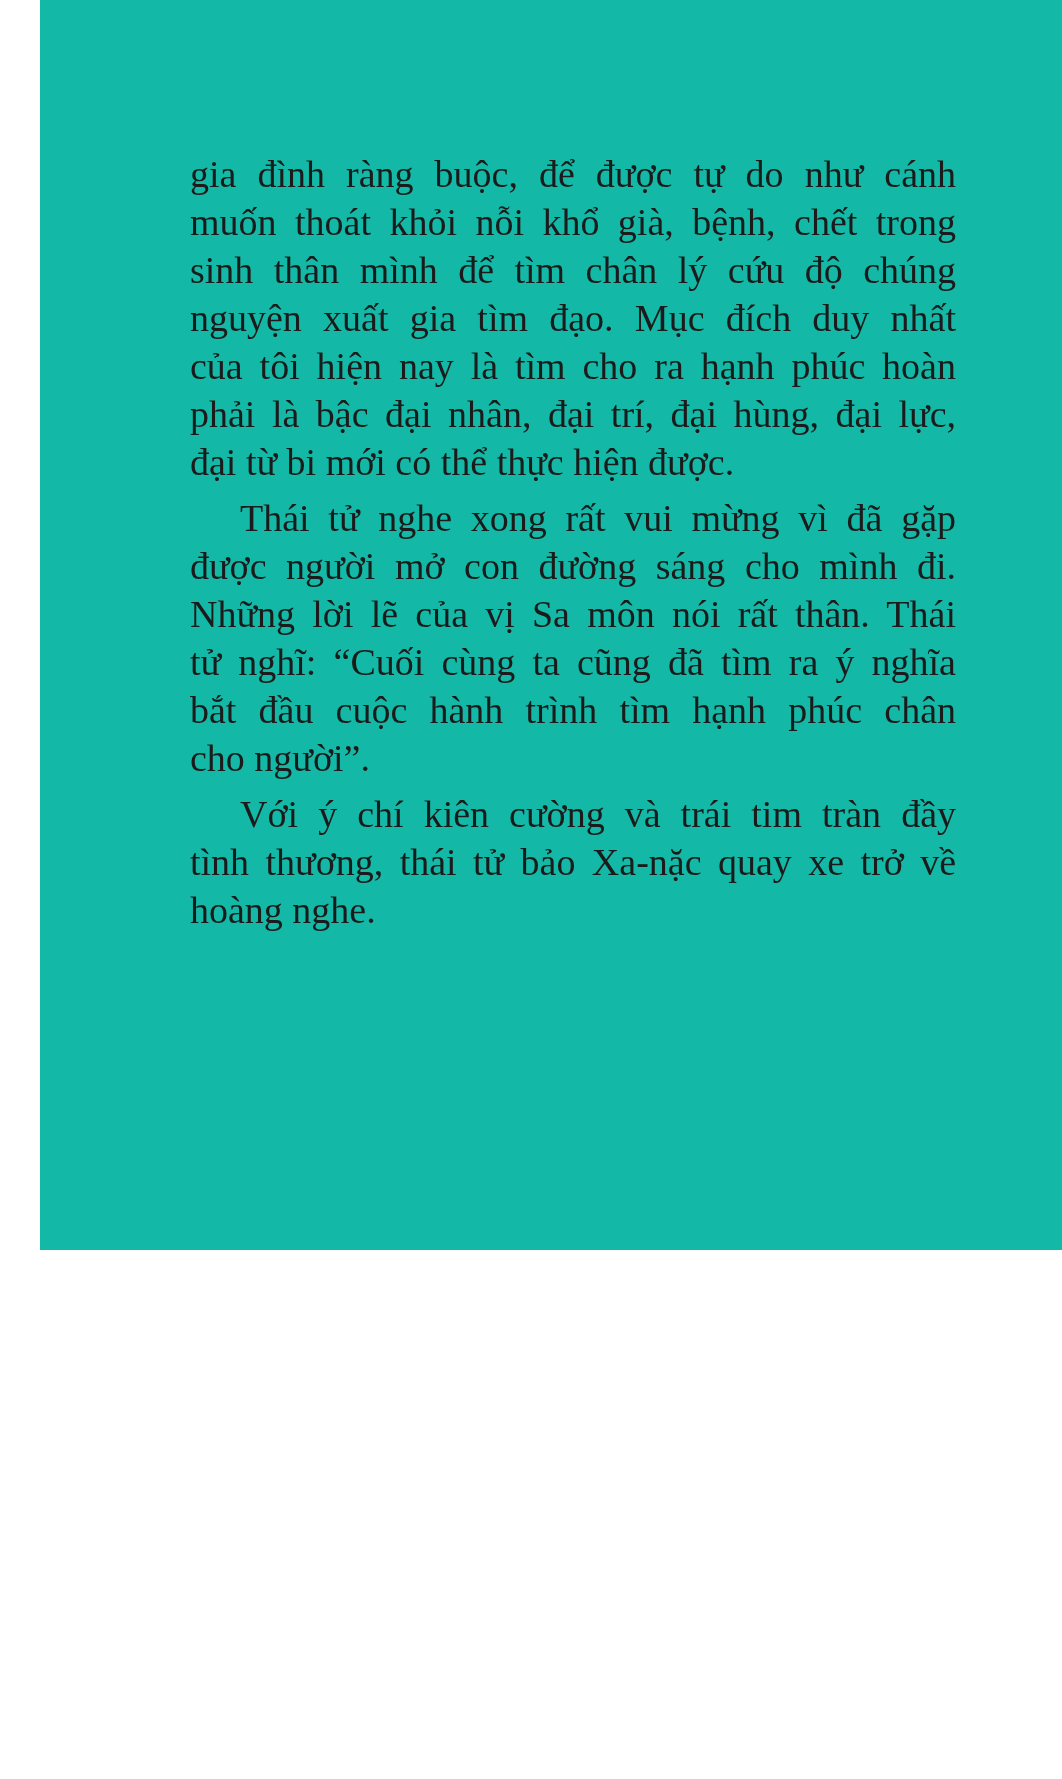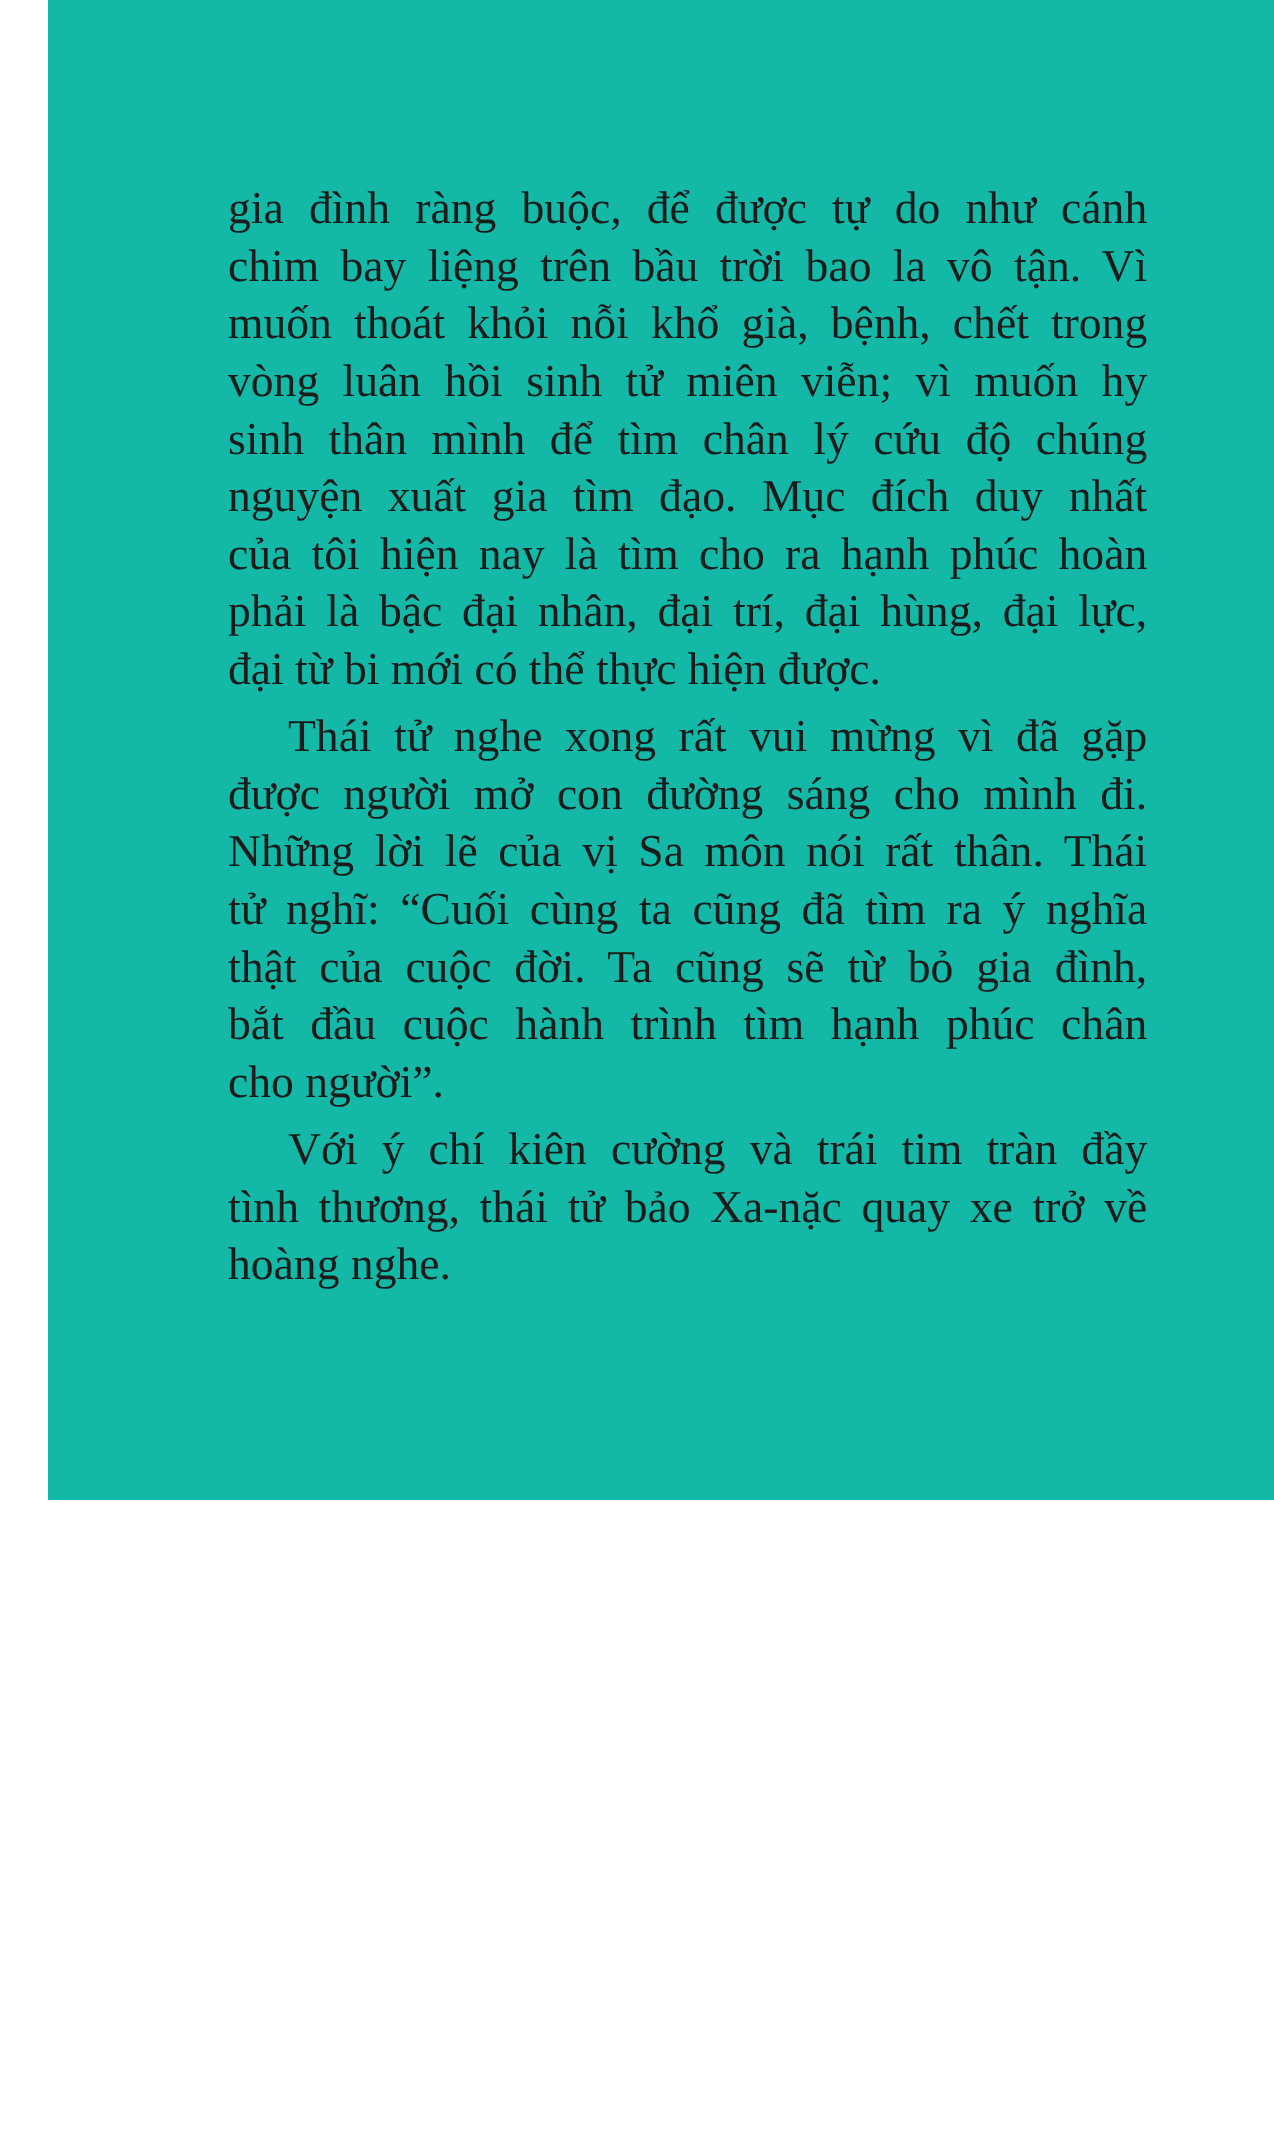--- a/index.html
+++ b/index.html
@@ -59,35 +59,32 @@
     white-space: nowrap;
   }
 </style>
 </head>
 <body>
 
 <div class="page">
   <div class="text-block" id="text-block">
       <div class="para">
         <div class="line">gia đình ràng buộc, để được tự do như cánh</div>
-        <div class="line">chim bay liệng trên bầu trời bao la vô tận. Vì</div>
         <div class="line">muốn thoát khỏi nỗi khổ già, bệnh, chết trong</div>
-        <div class="line">vòng luân hồi sinh tử miên viễn; vì muốn hy</div>
         <div class="line">sinh thân mình để tìm chân lý cứu độ chúng</div>
         <div class="line">nguyện xuất gia tìm đạo. Mục đích duy nhất</div>
         <div class="line">của tôi hiện nay là tìm cho ra hạnh phúc hoàn</div>
         <div class="line">phải là bậc đại nhân, đại trí, đại hùng, đại lực,</div>
         <div class="line last">đại từ bi mới có thể thực hiện được.</div>
       </div>
       <div class="para indent">
         <div class="line">Thái tử nghe xong rất vui mừng vì đã gặp</div>
         <div class="line">được người mở con đường sáng cho mình đi.</div>
         <div class="line">Những lời lẽ của vị Sa môn nói rất thân. Thái</div>
         <div class="line">tử nghĩ: “Cuối cùng ta cũng đã tìm ra ý nghĩa</div>
-        <div class="line">thật của cuộc đời. Ta cũng sẽ từ bỏ gia đình,</div>
         <div class="line">bắt đầu cuộc hành trình tìm hạnh phúc chân</div>
         <div class="line last">cho người”.</div>
       </div>
       <div class="para indent">
         <div class="line">Với ý chí kiên cường và trái tim tràn đầy</div>
         <div class="line">tình thương, thái tử bảo Xa-nặc quay xe trở về</div>
         <div class="line last">hoàng nghe.</div>
       </div>
     </div>
   <div class="footer">

